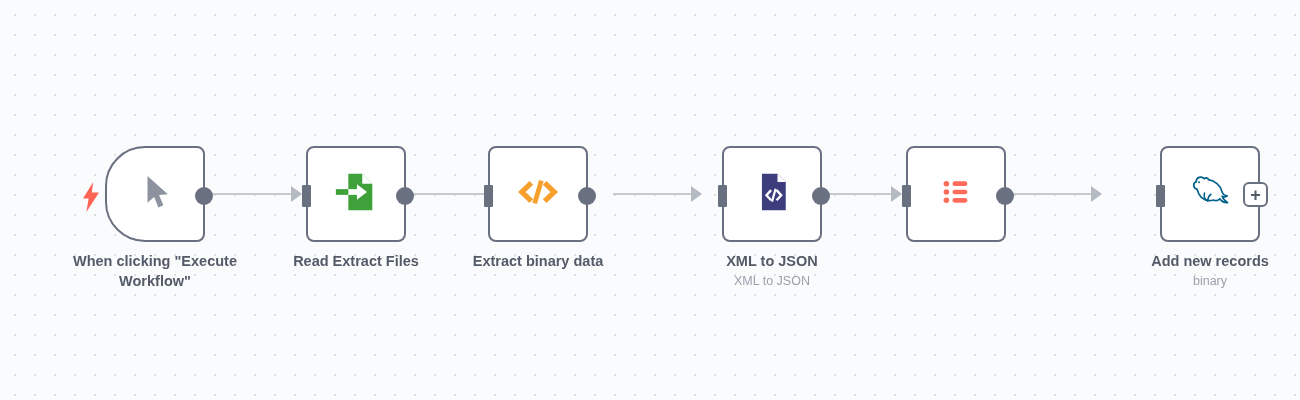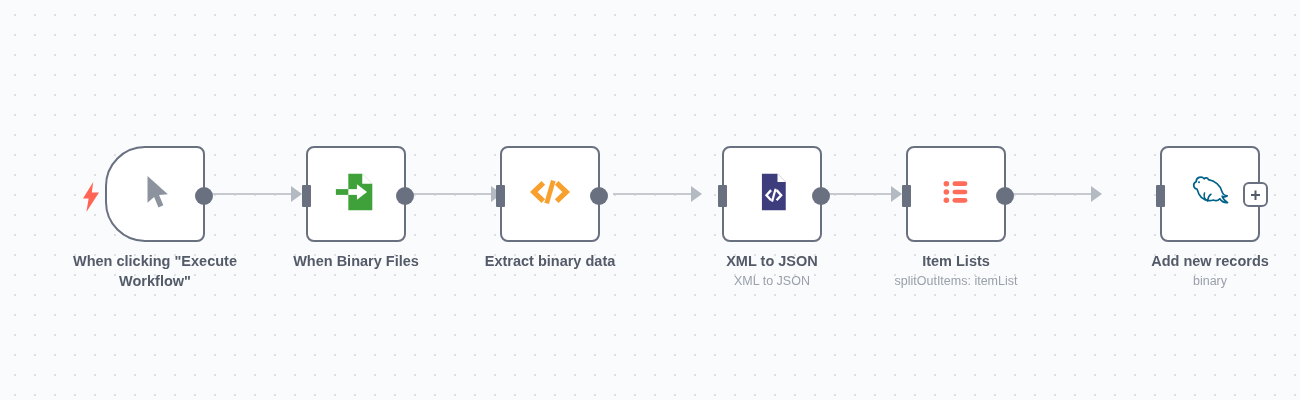--- a/index.html
+++ b/index.html
@@ -96,26 +96,26 @@
         <path d="M16 5 H30.5 L41 15.5 V43 H16 Z" fill="var(--green)"></path>
         <path d="M30.5 5 L41 15.5 H30.5 Z" fill="#fff"></path>
         <rect x="15" y="21" width="11" height="6" fill="#fff"></rect>
         <polygon points="25,16 35.5,24 25,32" fill="#fff"></polygon>
         <rect x="3" y="21" width="13" height="6" fill="var(--green)"></rect>
       </svg>
     </span>
     <span class="port-in"></span>
     <span class="port-out"></span>
     <div class="label">
-      <div class="title">When Binary Files</div>
+      <div class="title">Read Extract Files</div>
       <div class="subtitle"></div>
     </div>
   </div>
 
-  <div class="node" style="left:500px">
+  <div class="node" style="left:488px">
     <span>
       <svg width="46" height="42" viewBox="0 0 48 44">
         <polyline points="17,12.5 7,22 17,31.5" stroke="var(--orange)" stroke-width="5.5" fill="none"></polyline>
         <polyline points="31,12.5 41,22 31,31.5" stroke="var(--orange)" stroke-width="5.5" fill="none"></polyline>
         <line x1="27.5" y1="10" x2="20.5" y2="34" stroke="var(--orange)" stroke-width="5"></line>
       </svg>
     </span>
     <span class="port-in"></span>
     <span class="port-out"></span>
     <div class="label">
@@ -148,24 +148,20 @@
         <circle cx="13" cy="14.5" r="3.2" fill="var(--coral)"></circle>
         <rect x="20" y="11.8" width="17" height="5.4" rx="2.7" fill="var(--coral)"></rect>
         <circle cx="13" cy="24" r="3.2" fill="var(--coral)"></circle>
         <rect x="20" y="21.3" width="17" height="5.4" rx="2.7" fill="var(--coral)"></rect>
         <circle cx="13" cy="33.5" r="3.2" fill="var(--coral)"></circle>
         <rect x="20" y="30.8" width="17" height="5.4" rx="2.7" fill="var(--coral)"></rect>
       </svg>
     </span>
     <span class="port-in"></span>
     <span class="port-out"></span>
-    <div class="label">
-      <div class="title">Item Lists</div>
-      <div class="subtitle">splitOutItems: itemList</div>
-    </div>
   </div>
 
   <div class="node" style="left:1160px">
     <span>
       <svg width="48" height="48" viewBox="0 0 48 48">
         <path d="M11 21 C7.5 20.5 6.2 15.5 10.2 13.8 C10 9.5 15.6 7.4 18.2 10.8 C19.4 9.2 21.8 9.6 22.4 11.6 C28.8 12.6 34.4 17.2 36 23.6 C36.6 26 38.4 27.4 41.2 27.8 C39.6 29 37.8 29.1 36.2 28.2 C36.8 30.4 38.6 32.6 41.6 34.6 C38.2 34.8 35.4 33.4 33.8 30.8 C32.2 32.6 29.6 33.1 27.4 32 C21.8 33.8 15.4 31.2 12.8 25.8 L11 21 Z" fill="none" stroke="var(--teal)" stroke-width="1.7" stroke-linejoin="round" stroke-linecap="round"></path>
         <path d="M18.5 25 C17.5 28 18.5 31 21.5 33 C21.8 30 23 27.6 25 26.2" fill="none" stroke="var(--teal)" stroke-width="1.5" stroke-linecap="round"></path>
         <circle cx="13" cy="14.3" r="1" fill="var(--teal)"></circle>
       </svg>
     </span>

